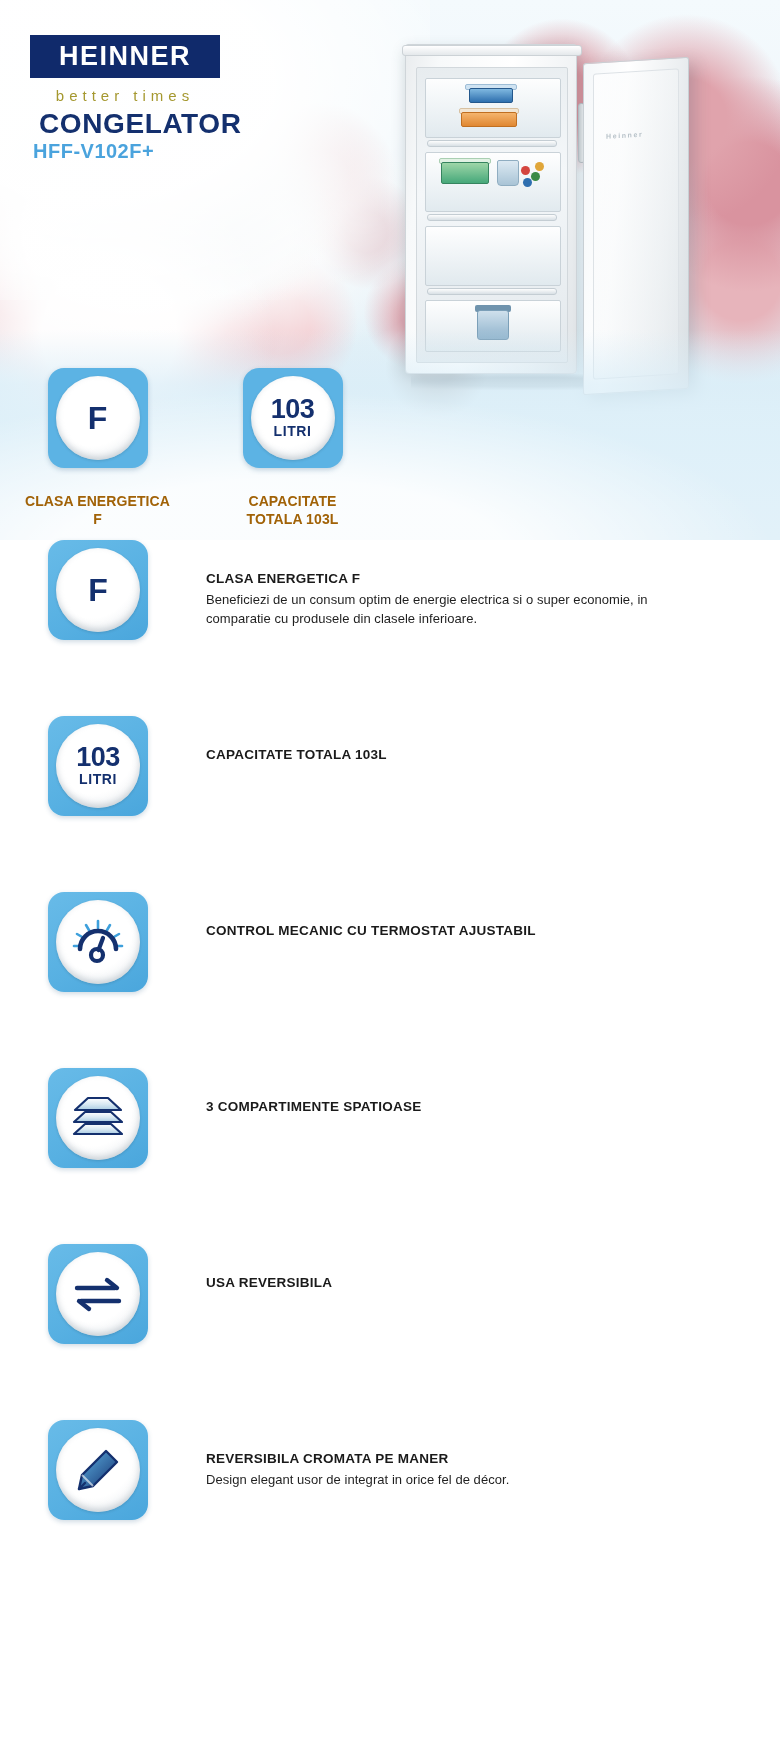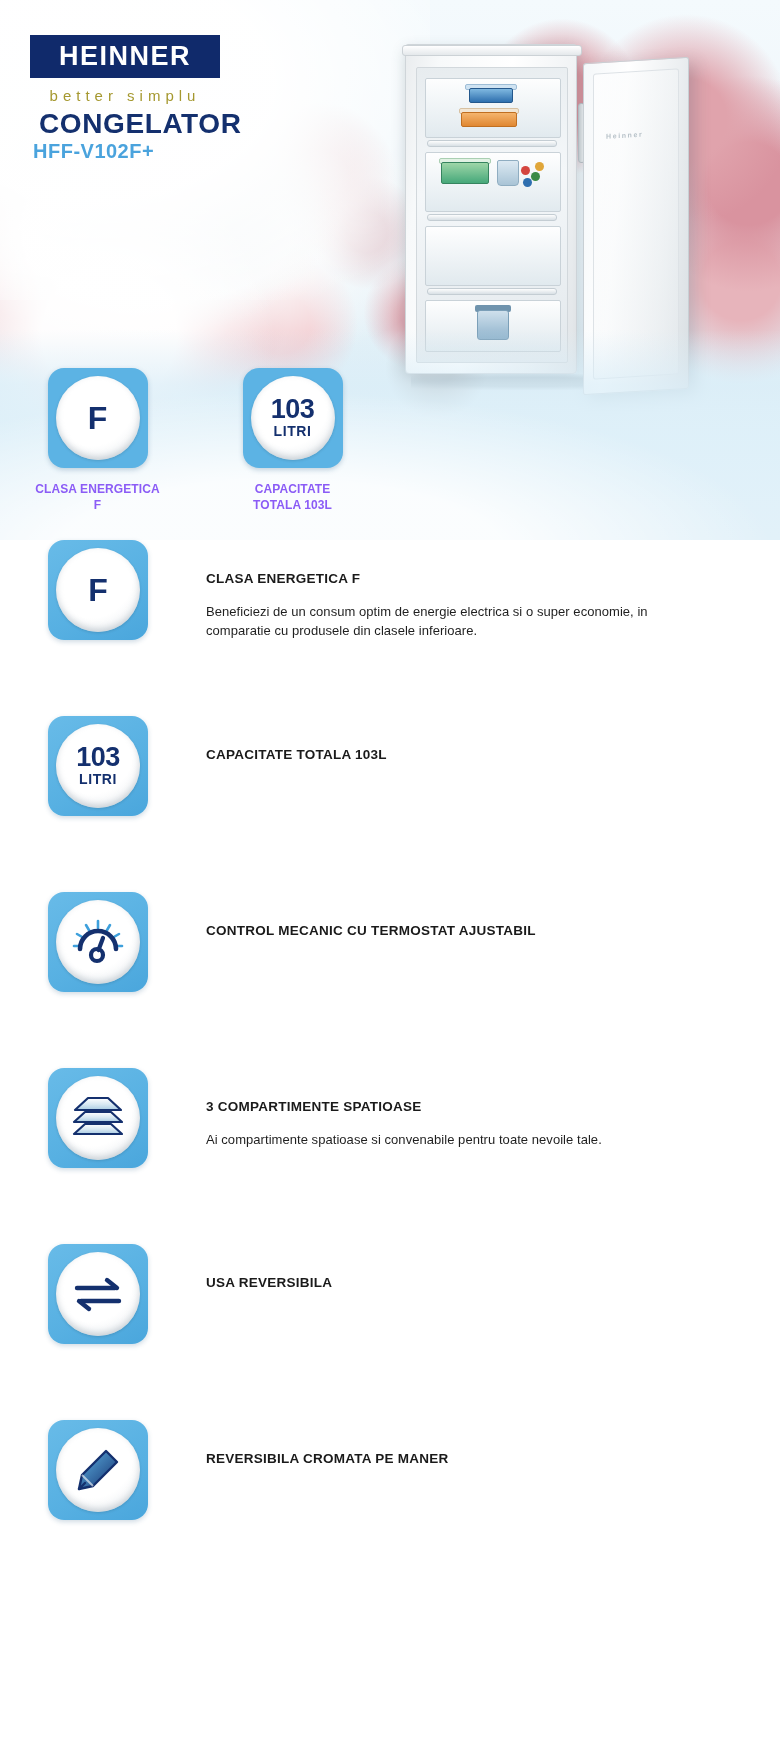--- a/index.html
+++ b/index.html
@@ -195,24 +195,24 @@
     box-shadow: 0 2px 5px rgba(40,90,130,0.25);
   }
   .badge-disc {
     width: 84px; height: 84px; border-radius: 50%;
     background: radial-gradient(circle at 42% 34%, #ffffff 0 56%, #f2f4f6 78%, #e3e7ea 100%);
     box-shadow: inset 0 -3px 6px rgba(150,165,175,0.45), 0 1px 3px rgba(0,0,0,0.13);
     display: flex; align-items: center; justify-content: center;
     flex-direction: column;
   }
   .badge-caption {
-    margin-top: 14px;
+    margin-top: 24px;
     text-align: center;
-    color: #8b5cf6;
-    font-size: 12px;
+    color: #a16207;
+    font-size: 14px;
     font-weight: 700;
     line-height: 1.32;
     letter-spacing: 0.1px;
     white-space: pre-line;
   }
 
   
   .g-letter { color: #14306e; font-size: 32px; font-weight: 700; line-height: 1; }
   .g-num    { color: #14306e; font-size: 27px; font-weight: 700; line-height: 1; letter-spacing: -0.5px; }
   .g-unit   { color: #14306e; font-size: 14px; font-weight: 700; line-height: 1.25; letter-spacing: 0.6px; }
@@ -237,21 +237,21 @@
   }
   .feat-text { margin-left: 58px; padding-top: 30px; max-width: 452px; }
   .feat-title {
     color: #1a1a1a;
     font-size: 13.5px;
     font-weight: 700;
     letter-spacing: 0.25px;
     line-height: 1.35;
   }
   .feat-desc {
-    margin-top: 15px;
+    margin-top: 3px;
     color: #1f1f1f;
     font-size: 13px;
     line-height: 1.42;
     letter-spacing: 0.05px;
   }
 
   svg { display: block; }
 </style>
 </head>
 <body>
@@ -294,21 +294,21 @@
     </div>
   </div>
 
   <div class="hero-wash"></div>
   <div class="hero-wash-sheen"></div>
 
   <div class="logo-block">
     <div class="logo-bar">
       <div class="logo-word">HEINNER</div>
     </div>
-    <div class="logo-tagline">better simplu</div>
+    <div class="logo-tagline">better times</div>
   </div>
 
   <div class="hero-title">CONGELATOR</div>
   <div class="hero-model">HFF-V102F+</div>
 
   <div class="badge-strip">
 
     <div class="badge-col">
       <div class="badge-tile">
         <div class="badge-disc">
@@ -397,21 +397,20 @@
             </linearGradient>
           </defs>
           <path d="M19 3 L39 3 L52 15 L6 15 Z" fill="url(#shg2)" stroke="#14306e" stroke-width="2.2" stroke-linejoin="round"></path>
           <path d="M16 17 L42 17 L53 27 L5 27 Z" fill="url(#shg2)" stroke="#14306e" stroke-width="2.2" stroke-linejoin="round"></path>
           <path d="M16 29 L42 29 L53 39 L5 39 Z" fill="url(#shg2)" stroke="#14306e" stroke-width="2.2" stroke-linejoin="round"></path>
         </svg>
       </div>
     </div>
     <div class="feat-text">
       <div class="feat-title">3 COMPARTIMENTE SPATIOASE</div>
-      <div class="feat-desc">Ai compartimente spatioase si convenabile pentru toate nevoile tale.</div>
     </div>
   </div>
 
   <div class="feature-row">
     <div class="feat-tile">
       <div class="badge-disc">
         <svg width="54" height="38" viewBox="0 0 54 38">
           <g fill="none" stroke="#14306e" stroke-width="4.4" stroke-linecap="round" stroke-linejoin="round">
             <path d="M6 13 H44"></path>
             <path d="M36 5 L46 13"></path>
@@ -437,16 +436,17 @@
             </linearGradient>
           </defs>
           <path d="M33 5 L44 16 L20 40 L6 43 L9 29 Z" fill="url(#peng)" stroke="#14306e" stroke-width="2.4" stroke-linejoin="round"></path>
           <path d="M9 29 L20 40" stroke="#ffffff" stroke-width="2" opacity="0.6"></path>
           <path d="M6 43 L12 37" stroke="#14306e" stroke-width="2.4" stroke-linecap="round"></path>
         </svg>
       </div>
     </div>
     <div class="feat-text">
       <div class="feat-title">REVERSIBILA CROMATA PE MANER</div>
+      <div class="feat-desc">Design elegant usor de integrat in orice fel de décor.</div>
     </div>
   </div>
 
 </div>
 
 </body></html>

